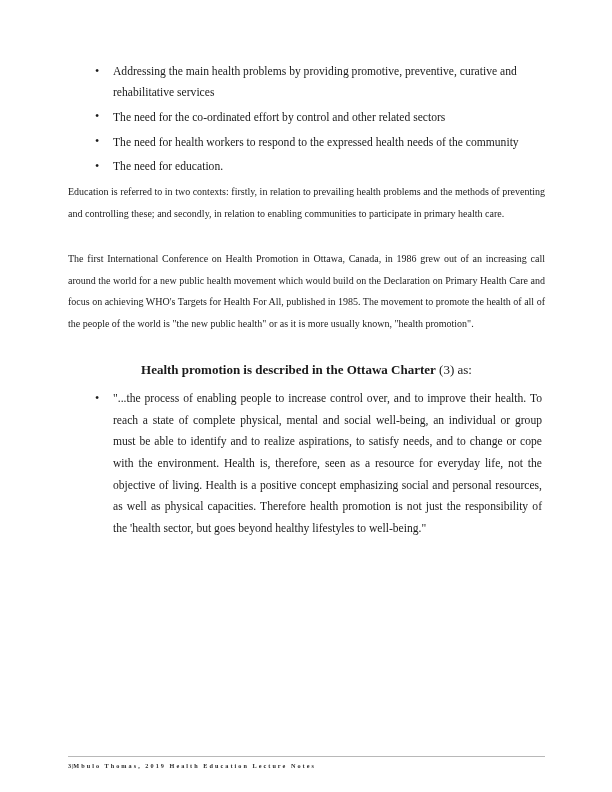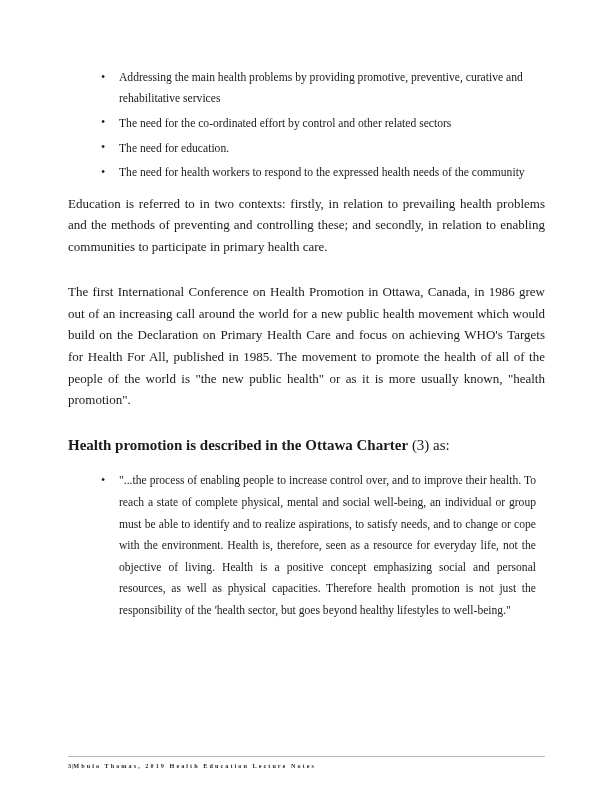--- a/index.html
+++ b/index.html
@@ -29,21 +29,21 @@
   .content {
     position: absolute;
     left: 68px;
     top: 58px;
     width: 477px;
   }
 
   
   ul.bullets {
     list-style: none;
-    margin: 9px;
+    margin: 3px;
     padding: 0;
   }
   ul.bullets > li {
     position: relative;
     padding-left: 42px;
     font-size: 11.6px;
     line-height: 21.2px;
     margin: 0 0 3.5px 0;
   }
   ul.bullets > li::before {
@@ -60,36 +60,36 @@
   ul.bullets.justified > li {
     text-align: justify;
     text-justify: inter-word;
     line-height: 21.6px;
   }
   ul.bullets.justified > li::before { line-height: 21.6px; }
 
   
   p.body-para {
     margin: 0;
-    font-size: 13px;
+    font-size: 10px;
     line-height: 21.6px;
     text-align: justify;
     text-justify: inter-word;
   }
   p.body-para:last-line { text-align: left; }
 
   .gap-sm { height: 5px; }
   .gap-lg { height: 24px; }
 
   
   .heading-line {
-    font-size: 15px;
+    font-size: 13px;
     line-height: 21.6px;
     margin: 0;
-    text-align: left;
+    text-align: center;
   }
   .heading-line .strong {
     font-weight: bold;
   }
   .heading-line .reg {
     font-weight: normal;
   }
 
   
   .footer {
@@ -120,22 +120,22 @@
 </head>
 <body>
 
 <div class="page">
 
   <div class="content">
 
     <ul class="bullets ragged">
       <li>Addressing the main health problems by providing promotive, preventive, curative and rehabilitative services</li>
       <li>The need for the co-ordinated effort by control and other related sectors</li>
+      <li>The need for health workers to respond to the expressed health needs of the community</li>
       <li>The need for education.</li>
-      <li>The need for health workers to respond to the expressed health needs of the community</li>
     </ul>
 
     <p class="body-para">Education is referred to in two contexts: firstly, in relation to prevailing health problems and the methods of preventing and controlling these; and secondly, in relation to enabling communities to participate in primary health care.</p>
 
     <div class="gap-lg"></div>
 
     <p class="body-para">The first International Conference on Health Promotion in Ottawa, Canada, in 1986 grew out of an increasing call around the world for a new public health movement which would build on the Declaration on Primary Health Care and focus on achieving WHO's Targets for Health For All, published in 1985. The movement to promote the health of all of the people of the world is "the new public health" or as it is more usually known, "health promotion".</p>
 
     <div class="gap-lg"></div>
 

